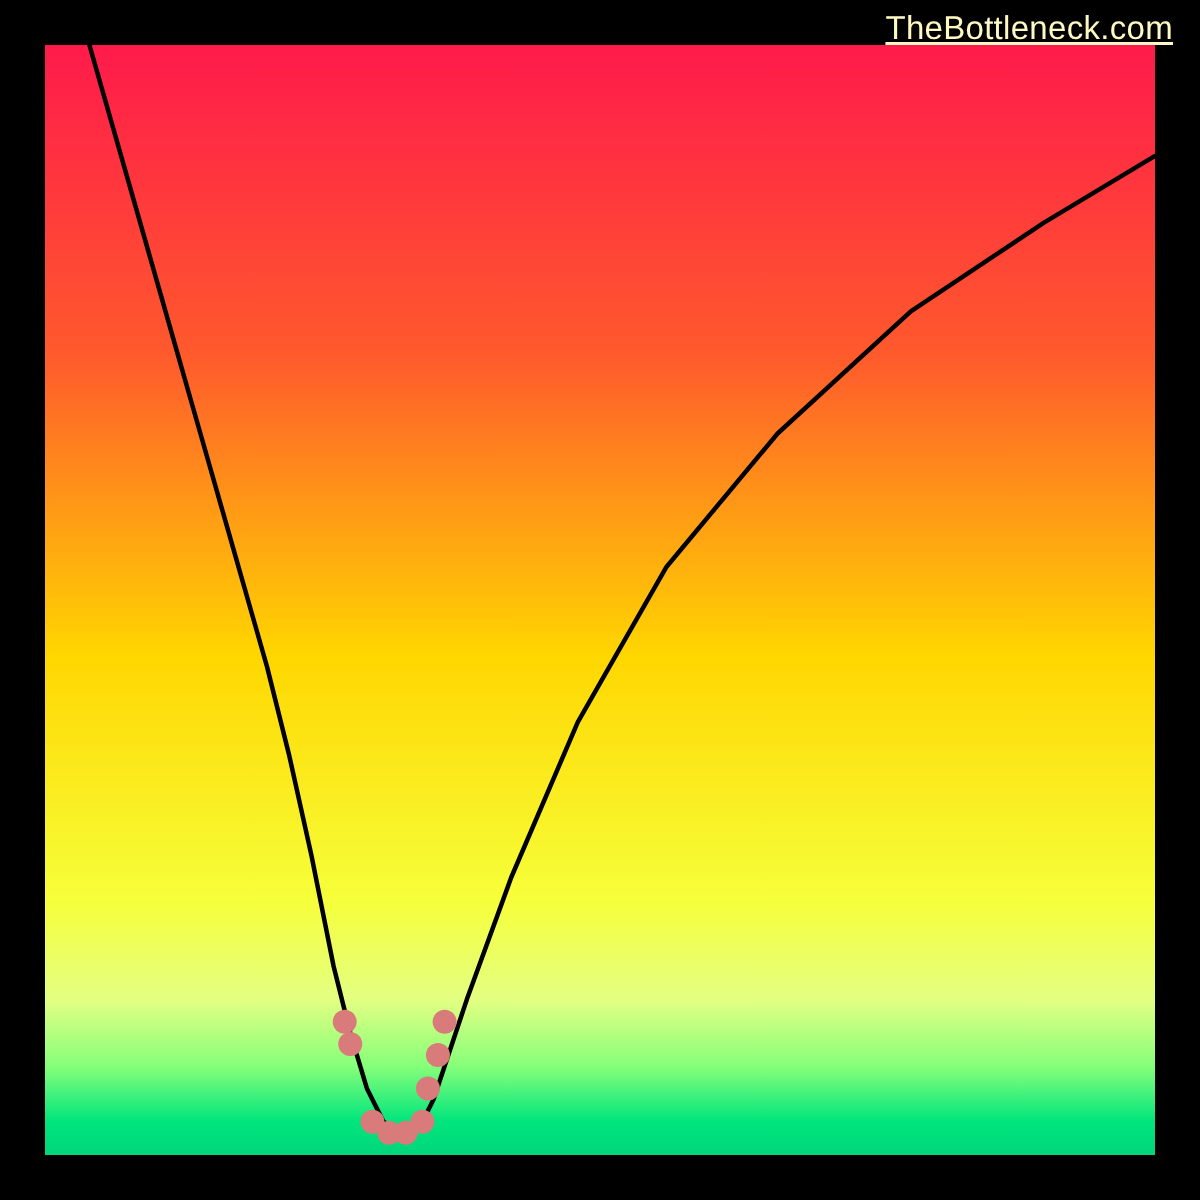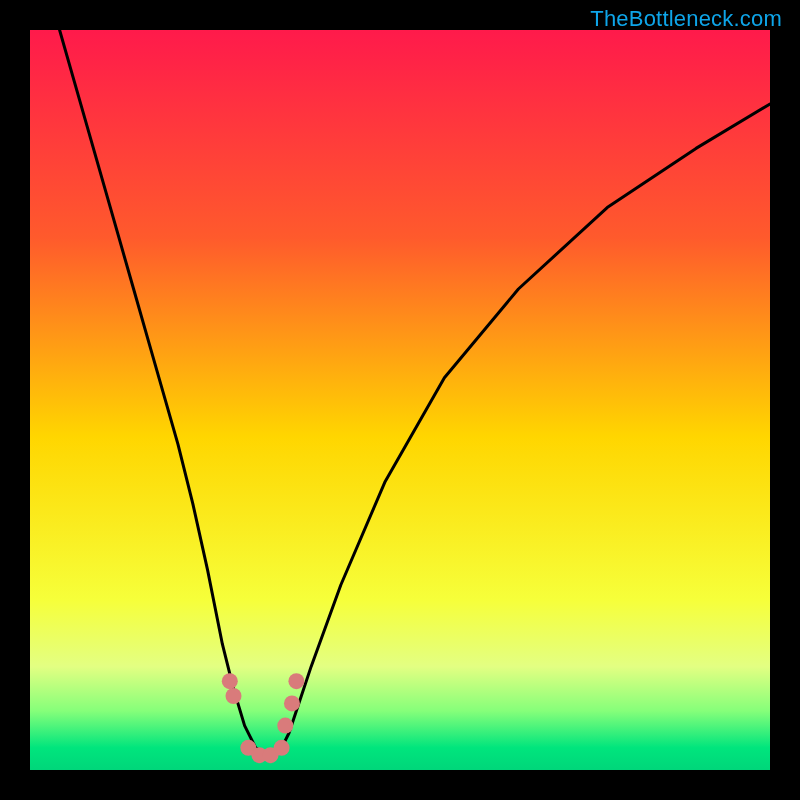--- a/index.html
+++ b/index.html
@@ -40,22 +40,23 @@
     width: 100%;
     height: 100%;
   }
   .watermark {
     position: absolute;
     top: 6px;
     right: 18px;
     font-family: Arial, Helvetica, sans-serif;
     font-size: 22px;
     font-weight: 500;
-    color: #0ea5e9;
+    color: #fef9c3;
     letter-spacing: 0.2px;
+    text-decoration: underline;
   }
 </style>
 </head>
 <body>
 
 <div class="frame">
   <div class="plot-area">
     <svg class="gradient" id="bg-svg" viewBox="0 0 740 740" preserveAspectRatio="none">
       <defs>
         <linearGradient id="grad" x1="0" y1="0" x2="0" y2="1">

